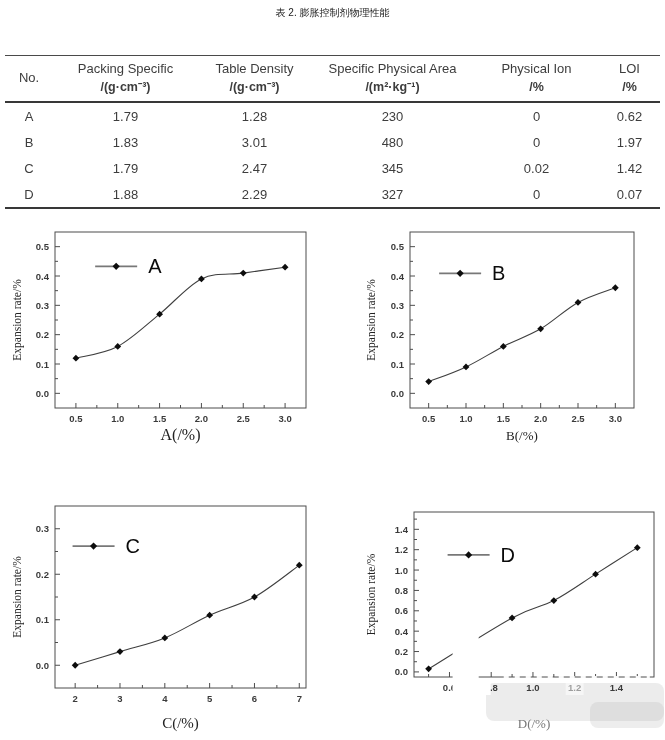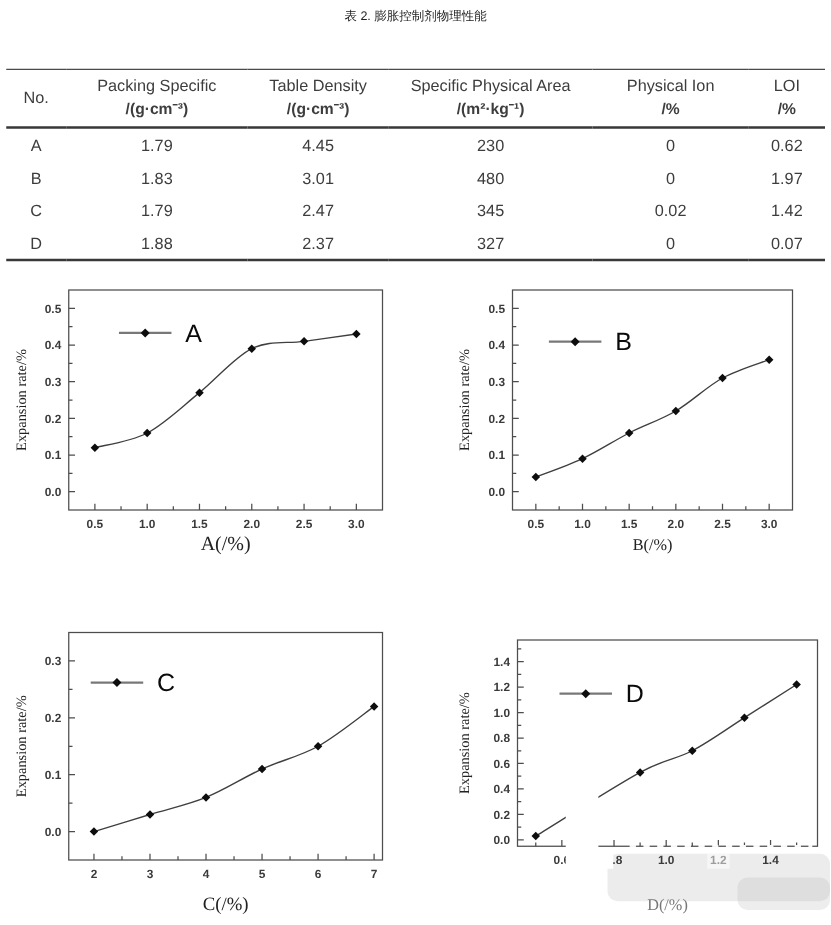--- a/index.html
+++ b/index.html
@@ -61,21 +61,21 @@
         <th>
             <div class="cname">LOI</div>
             <div class="cunit">/%</div>
           </th>
       </tr>
     </thead>
     <tbody>
       <tr>
         <td>A</td>
         <td>1.79</td>
-        <td>4.45</td>
+        <td>1.28</td>
         <td>230</td>
         <td>0</td>
         <td>0.62</td>
       </tr>
       <tr>
         <td>B</td>
         <td>1.83</td>
         <td>3.01</td>
         <td>480</td>
         <td>0</td>
@@ -85,21 +85,21 @@
         <td>C</td>
         <td>1.79</td>
         <td>2.47</td>
         <td>345</td>
         <td>0.02</td>
         <td>1.42</td>
       </tr>
       <tr>
         <td>D</td>
         <td>1.88</td>
-        <td>2.37</td>
+        <td>2.29</td>
         <td>327</td>
         <td>0</td>
         <td>0.07</td>
       </tr>
     </tbody>
   </table>
 
   <div>
     <div class="wm wm1"></div>
     <div class="wm wm2"></div>

